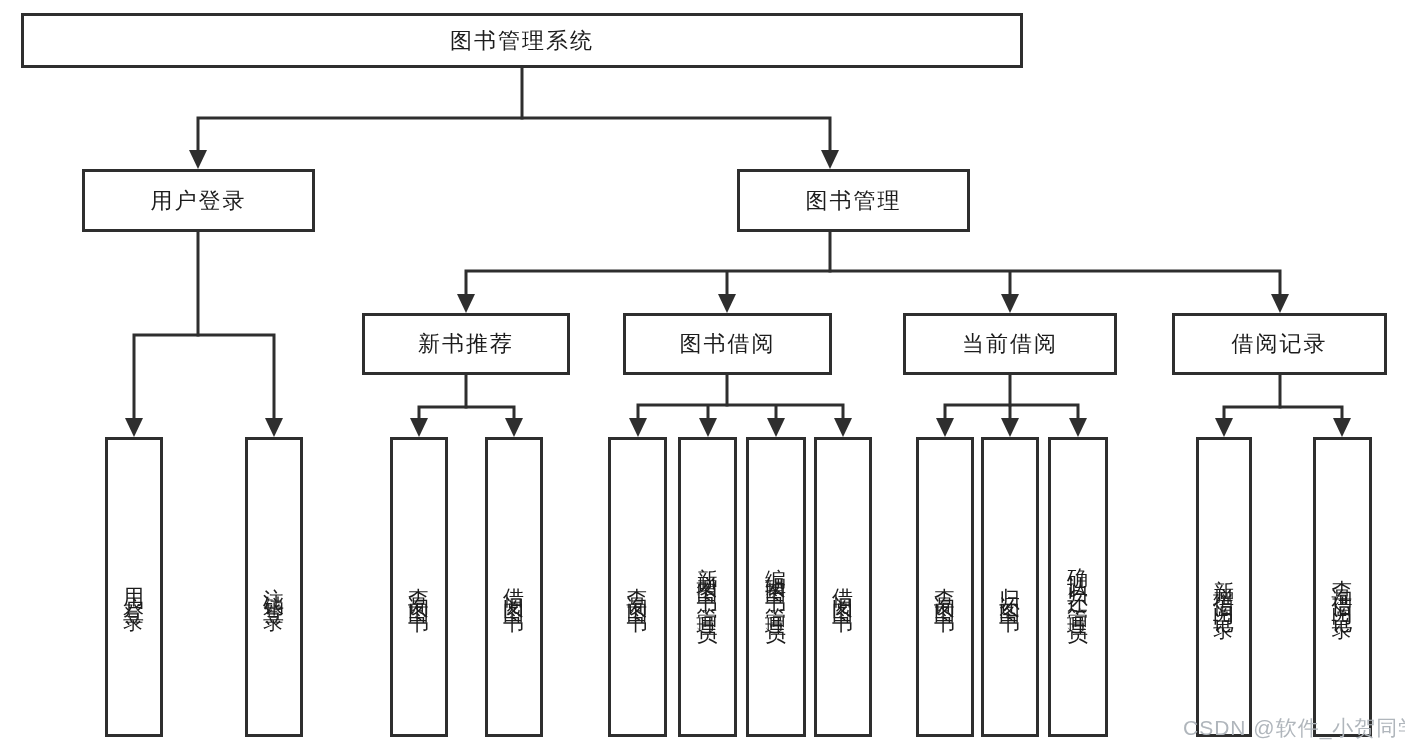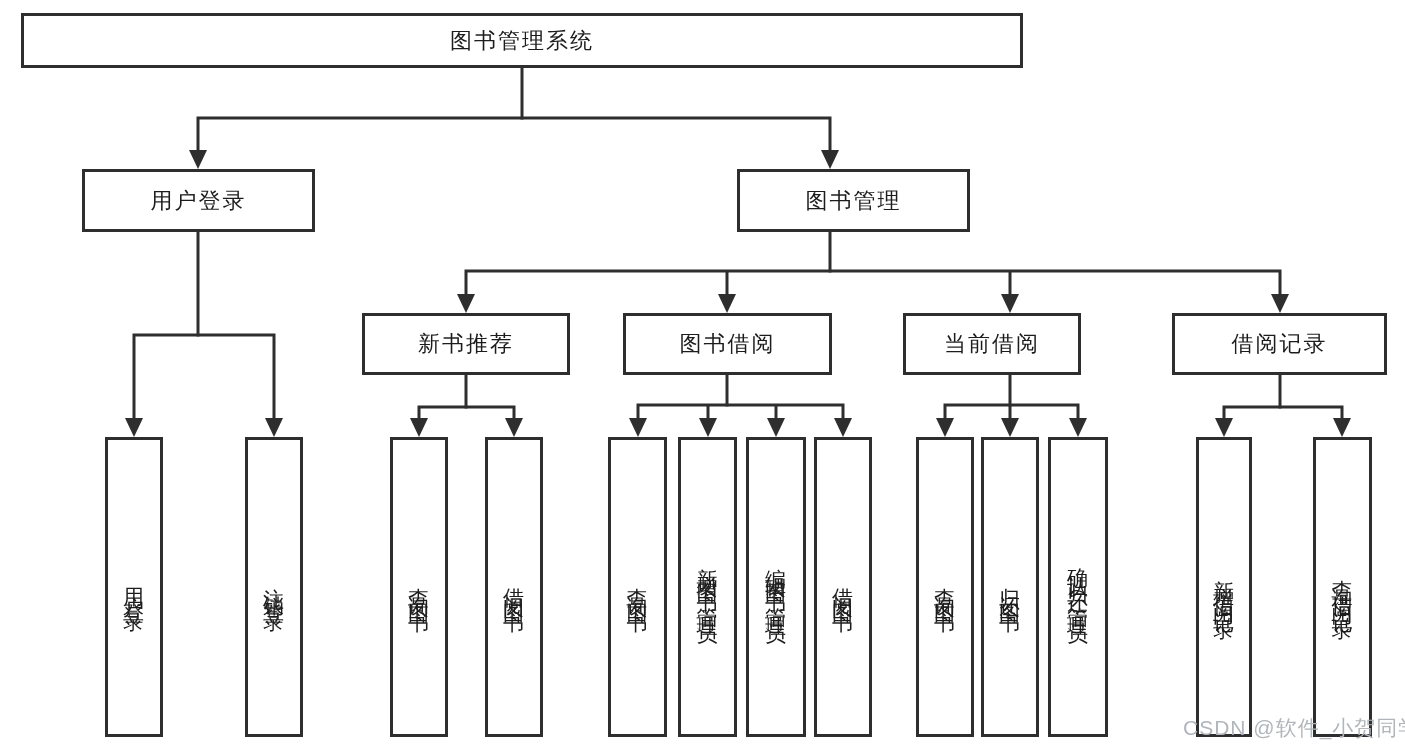--- a/index.html
+++ b/index.html
@@ -22,21 +22,21 @@
   .leaf .vtext{
     writing-mode:vertical-rl;text-orientation:mixed;
     letter-spacing:8px;line-height:1;white-space:nowrap;
   }
   
   #n-root        {left:21px;  top:13px;  width:1002px; height:55px;}
   #n-user-login  {left:82px;  top:169px; width:233px;  height:63px;}
   #n-book-mgmt   {left:713px; top:169px; width:233px;  height:63px;margin-left:24px;}
   #n-new-rec     {left:362px; top:313px; width:208px;  height:62px;}
   #n-book-borrow {left:623px; top:313px; width:209px;  height:62px;}
-  #n-cur-borrow  {left:903px; top:313px; width:178px;  height:62px;}
+  #n-cur-borrow  {left:903px; top:313px; width:214px;  height:62px;}
   #n-borrow-rec  {left:1172px;top:313px; width:215px;  height:62px;}
   
   #l-ul-login   {left:105px; top:437px; width:58px; height:300px;}
   #l-ul-logout  {left:245px; top:437px; width:58px; height:300px;}
   #l-nr-query   {left:390px; top:437px; width:58px; height:300px;}
   #l-nr-borrow  {left:485px; top:437px; width:58px; height:300px;}
   #l-bb-query   {left:608px; top:437px; width:59px; height:300px;}
   #l-bb-add     {left:678px; top:437px; width:59px; height:300px;}
   #l-bb-edit    {left:746px; top:437px; width:60px; height:300px;}
   #l-bb-borrow  {left:814px; top:437px; width:58px; height:300px;}

